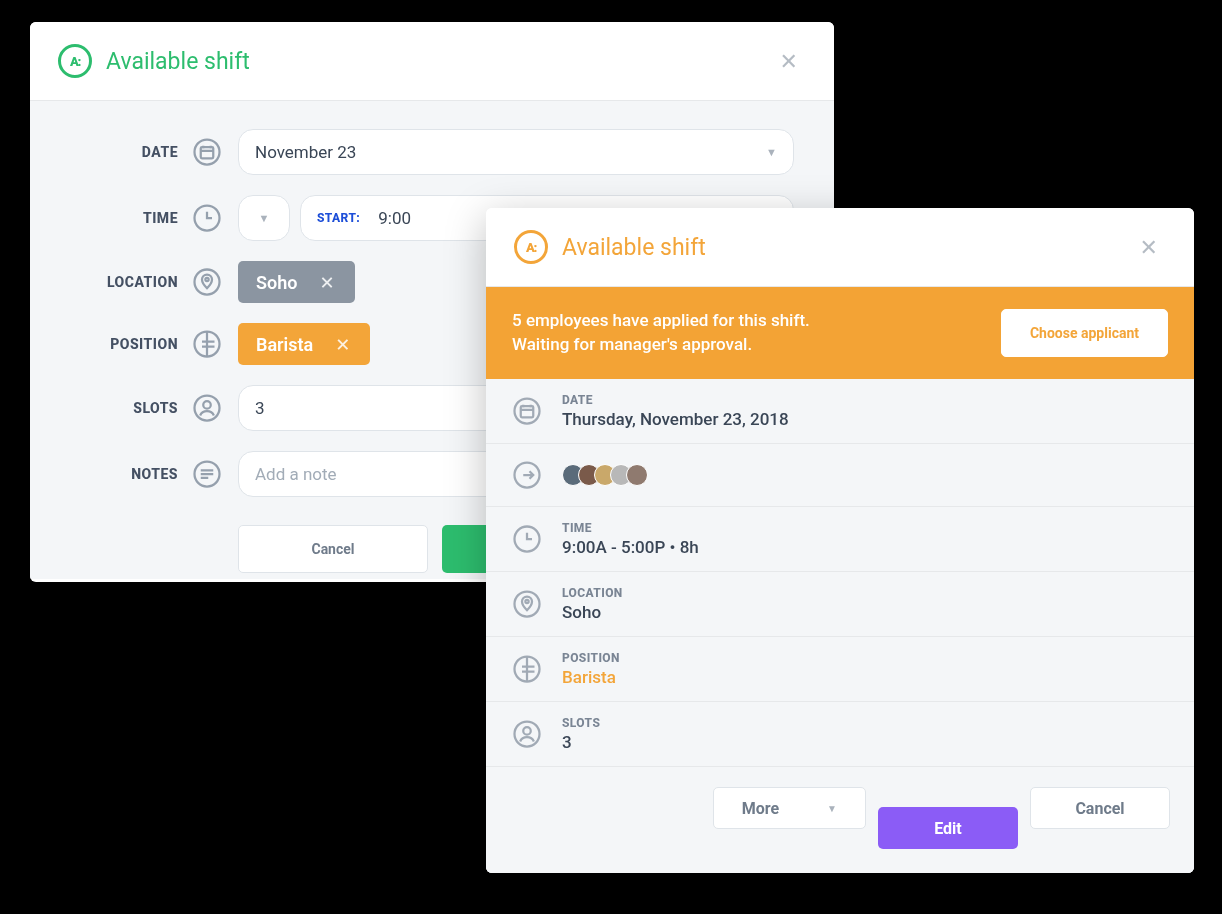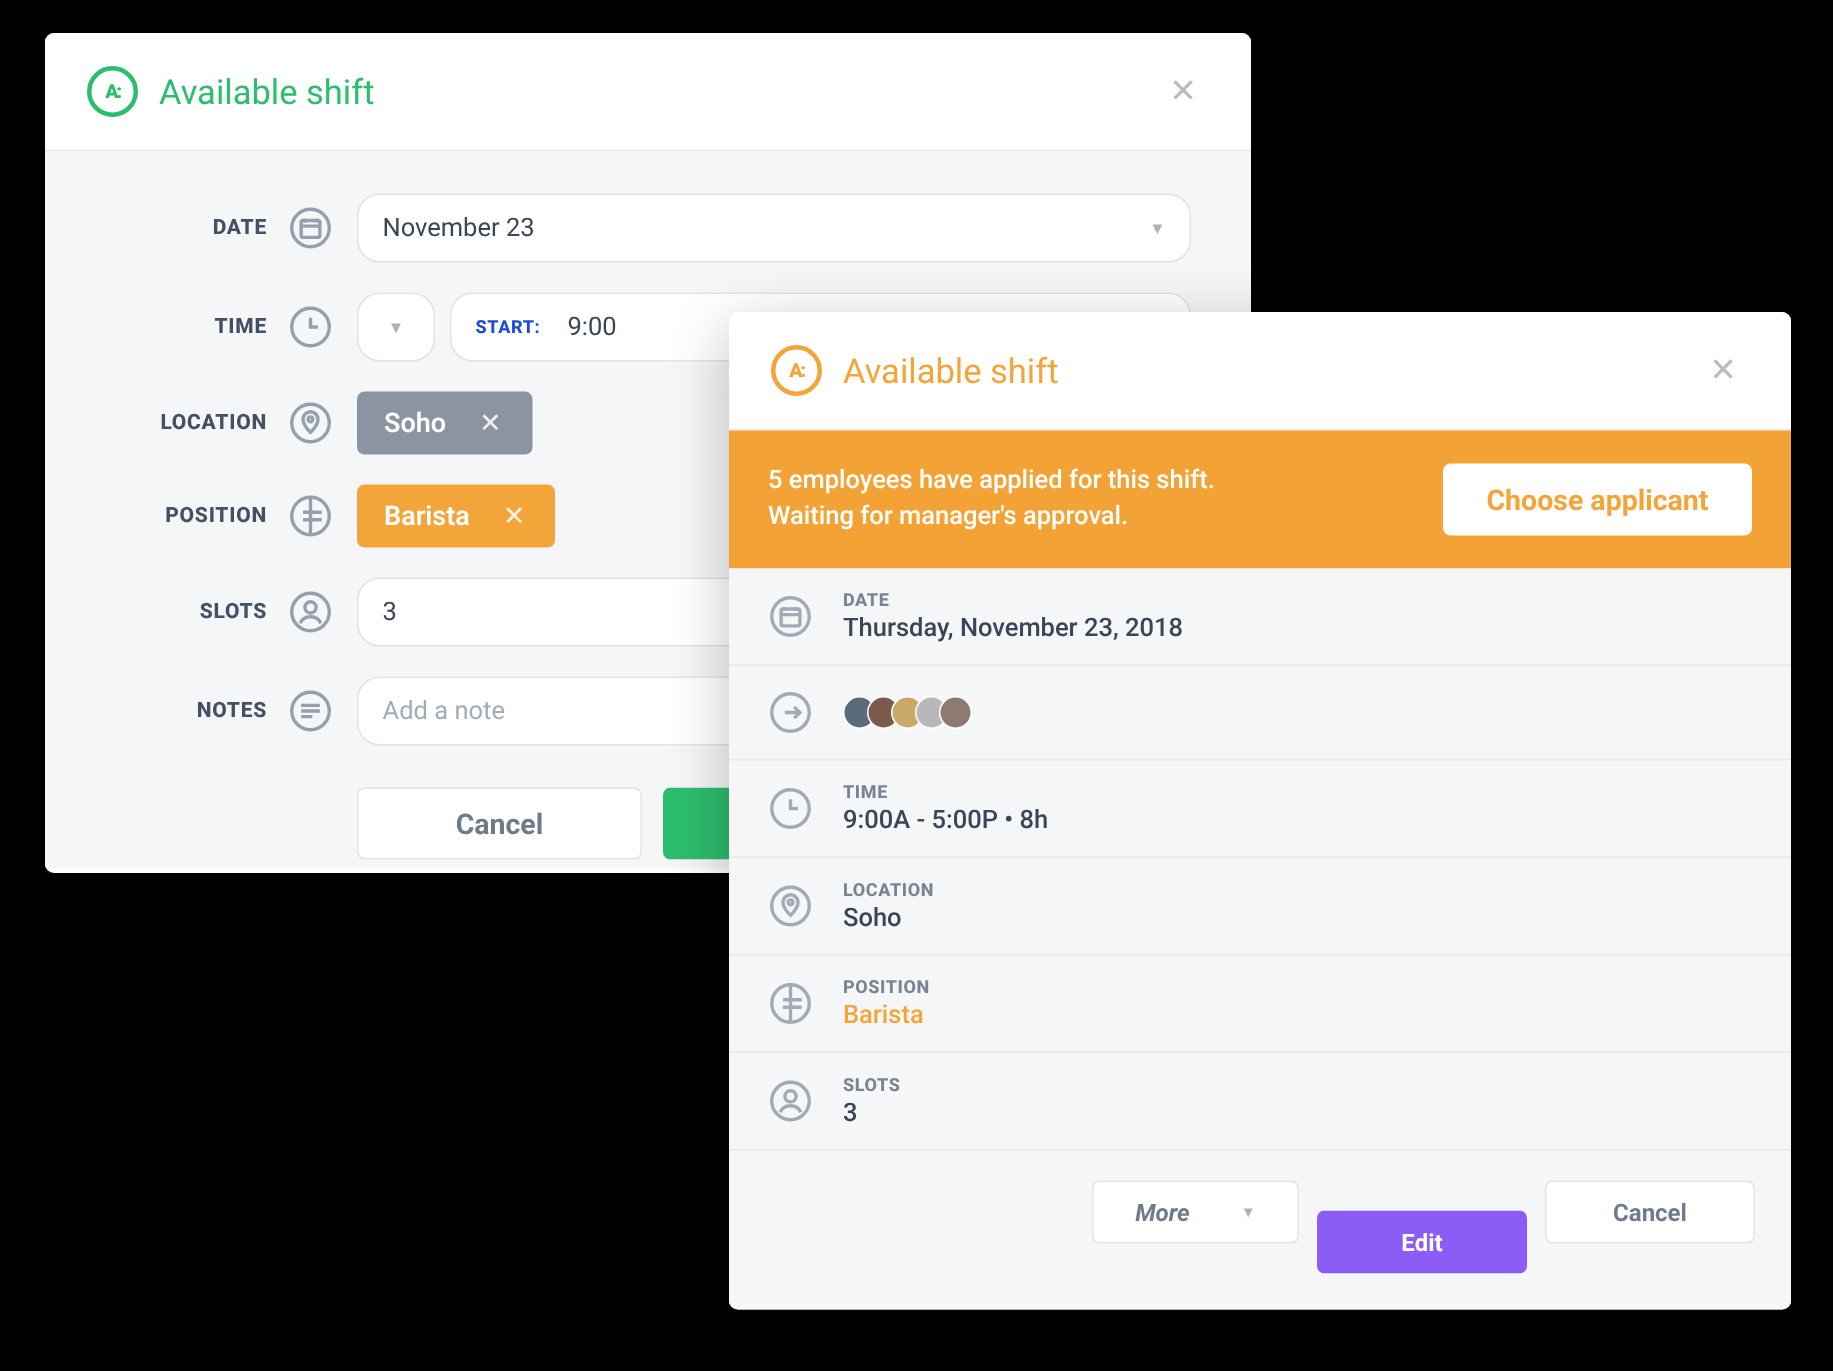--- a/index.html
+++ b/index.html
@@ -170,21 +170,21 @@
     margin-left: 180px;
   }
   .btn {
     height: 48px;
     border-radius: 5px;
     border: 1px solid transparent;
     padding: 0 28px;
     display: inline-flex;
     align-items: center;
     justify-content: center;
-    font-size: 19px;
+    font-size: 14px;
     font-weight: 700;
     cursor: pointer;
   }
   .btn-secondary {
     background: #fff;
     border-color: #dfe4e9;
     color: #6f7b8a;
     width: 190px;
   }
   .btn-green {
@@ -277,22 +277,21 @@
     color: #fff;
     width: 140px;
     margin-top: 20px;
   }
   .btn-outline {
     background: #fff;
     border-color: #dfe4e9;
     color: #6f7b8a;
   }
   .btn-outline-caret {
-    gap: 34px;
-    font-style: italic;
+    gap: 48px;
   }
 </style>
 </head>
 <body>
 
 <div class="modal modal-a">
   <div class="m-header">
     <div class="logo">
         <span class="logo-inner">A:</span>
       </div>

